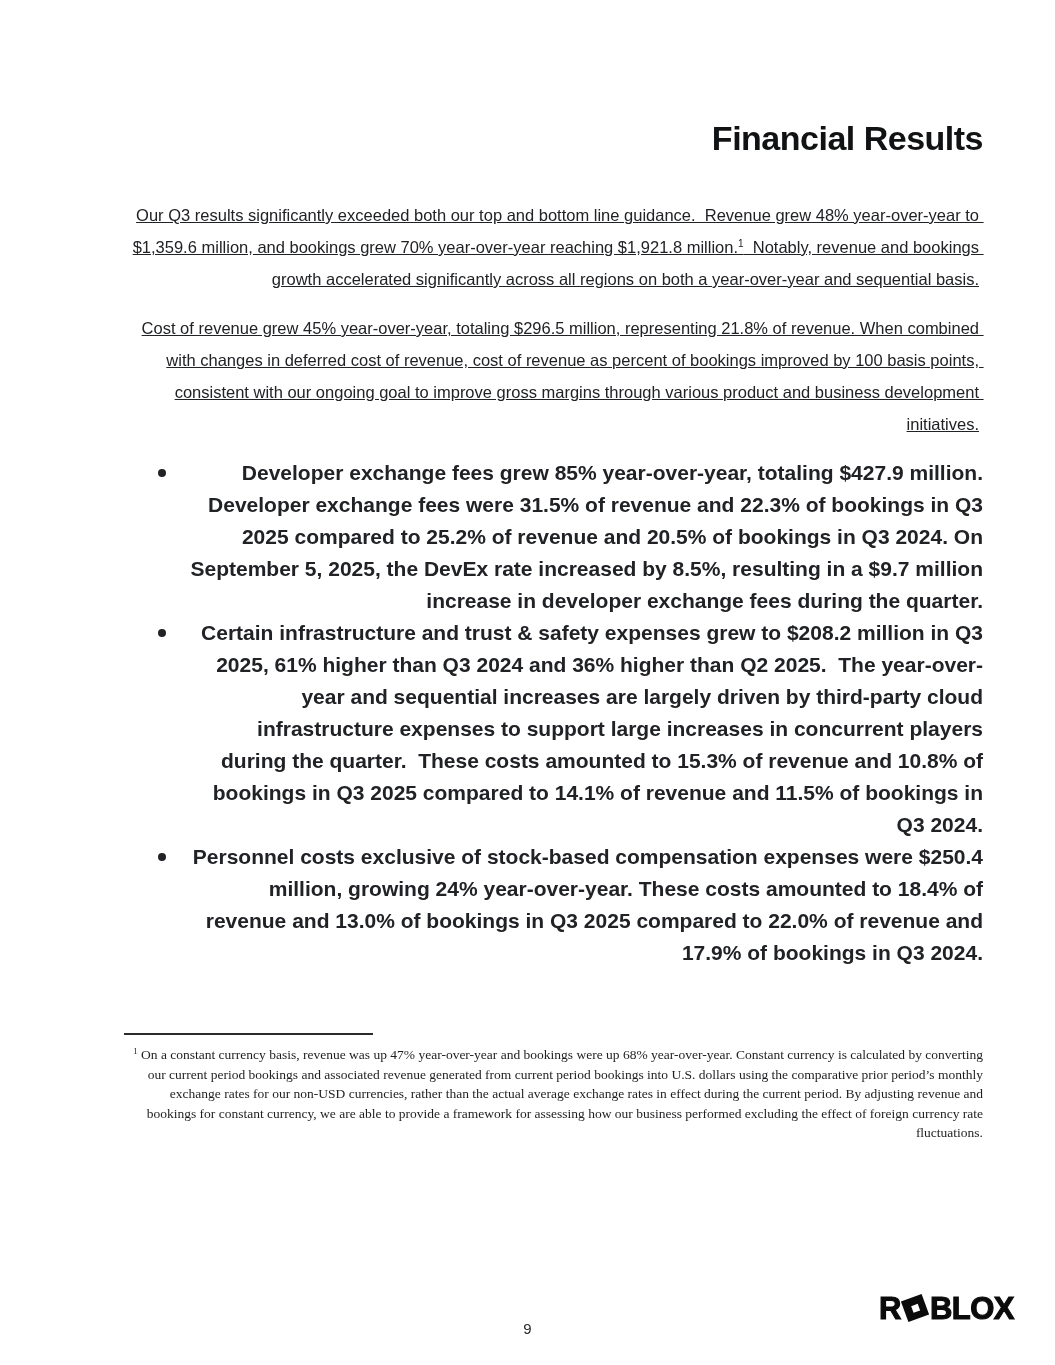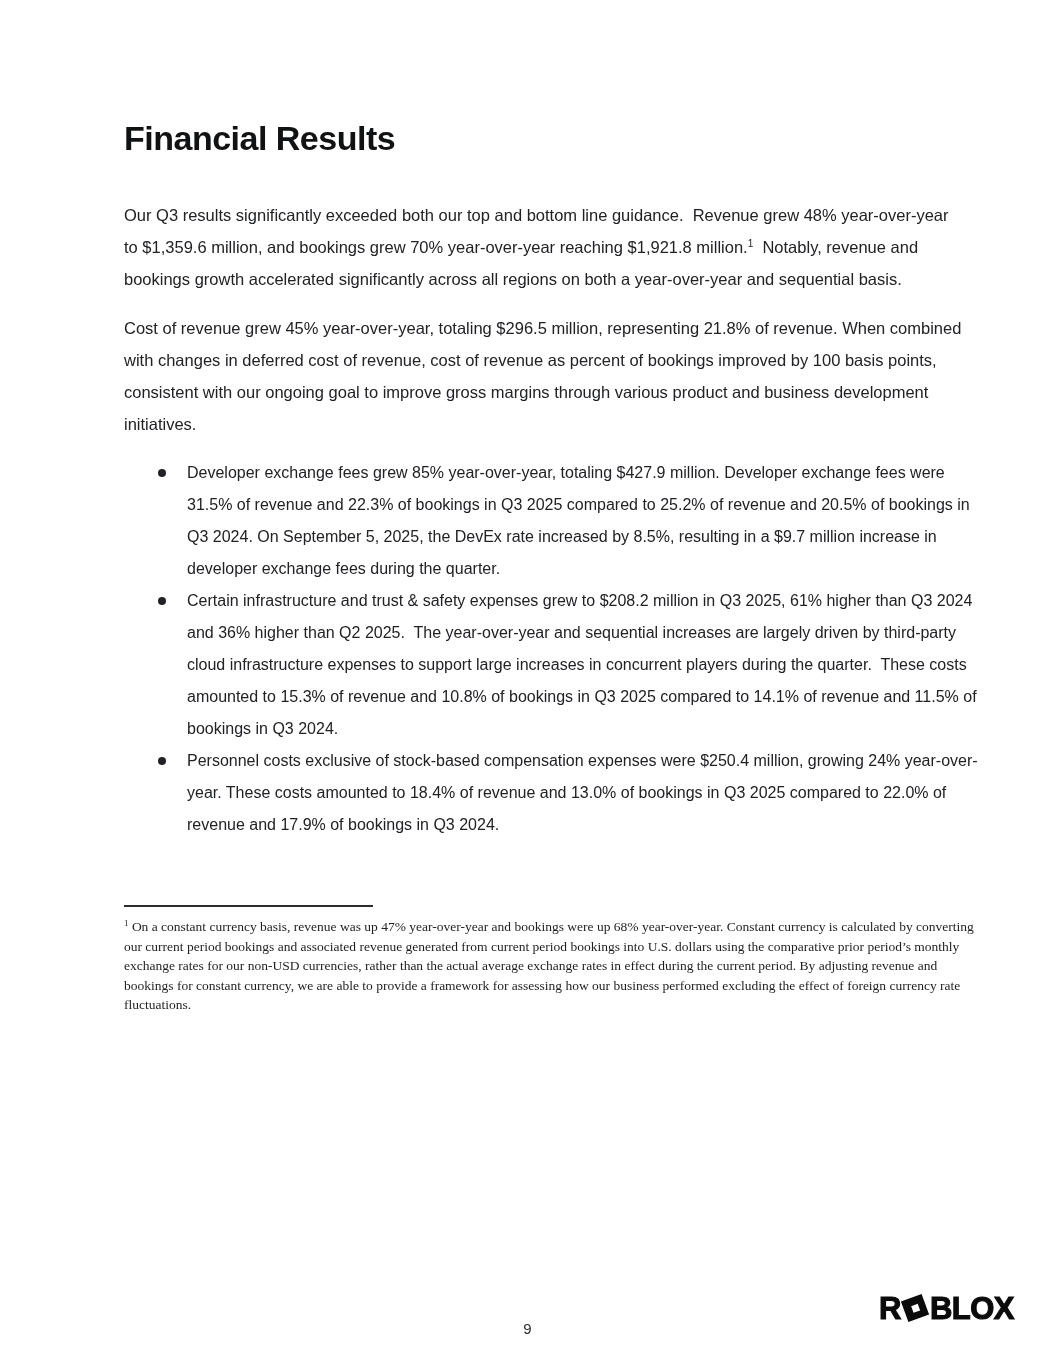--- a/index.html
+++ b/index.html
@@ -8,52 +8,55 @@
     width: 1055px;
     height: 1365px;
     background: #ffffff;
     overflow: hidden;
     font-family: "Liberation Sans", sans-serif;
     color: #202225;
     box-sizing: border-box;
   }
   .content {
     padding: 118px 72px 0 124px;
+    text-align: right;
   }
   .doc-title {
     font-size: 34px;
     line-height: 41px;
     font-weight: 700;
     letter-spacing: -0.5px;
     color: #111213;
     margin: 0 0 40px 0;
   }
   .para {
     font-size: 16.5px;
     line-height: 32px;
-    margin: 0 17px 17px 0;
+    margin: 0 4px 17px 0;
     white-space: pre-wrap;
+    text-decoration: underline;
   }
   .fn-ref {
     font-size: 10px;
     vertical-align: super;
     line-height: 0;
   }
   .bullet-list {
     list-style: none;
     margin: 14px 0 0 0;
     padding: 0;
   }
   .bullet-item {
     position: relative;
     padding-left: 63px;
-    font-size: 16px;
+    font-size: 21px;
     line-height: 32px;
     margin: 0;
     white-space: pre-wrap;
+    font-weight: bold;
   }
   .bullet-dot {
     position: absolute;
     left: 34px;
     top: 12px;
     width: 8px;
     height: 8px;
     border-radius: 50%;
     background: #202225;
   }

